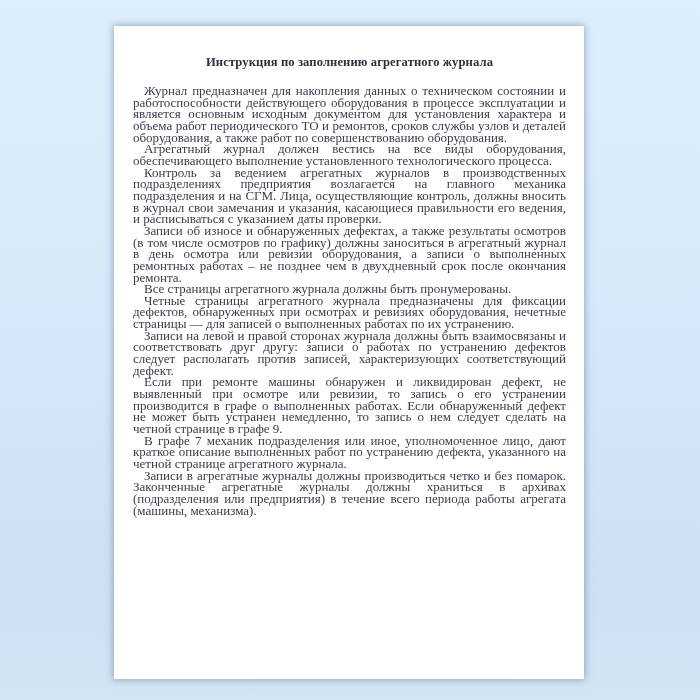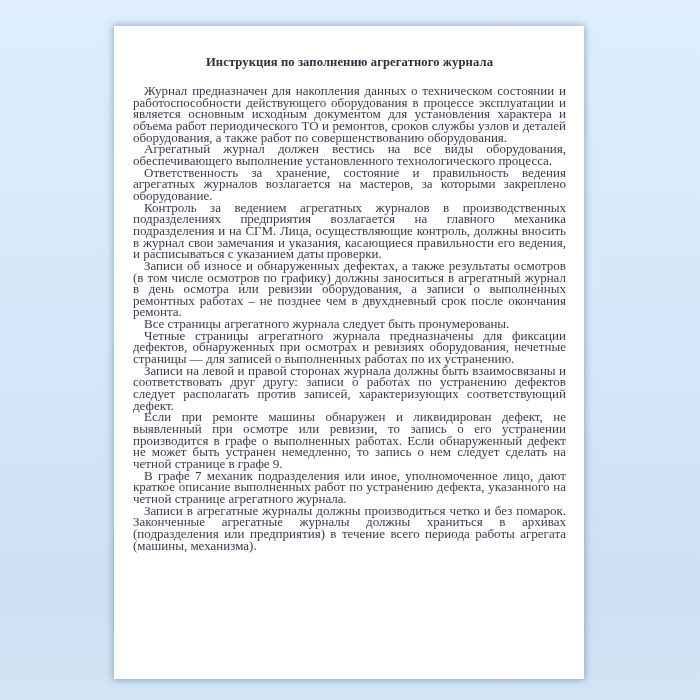--- a/index.html
+++ b/index.html
@@ -46,23 +46,22 @@
   }
 </style>
 </head>
 <body>
 
 <div class="scene">
   <div class="page">
     <h1 class="title">Инструкция по заполнению агрегатного журнала</h1>
     <p class="para">Журнал предназначен для накопления данных о техническом состоянии и работоспособности действующего оборудования в процессе эксплуатации и является основным исходным документом для установления характера и объема работ периодического ТО и ремонтов, сроков службы узлов и деталей оборудования, а также работ по совершенствованию оборудования.</p>
     <p class="para">Агрегатный журнал должен вестись на все виды оборудования, обеспечивающего выполнение установленного технологического процесса.</p>
-    <p class="para">Ответственность за хранение, состояние и правильность ведения агрегатных журналов возлагается на мастеров, за которыми закреплено оборудование.</p>
     <p class="para">Контроль за ведением агрегатных журналов в производственных подразделениях предприятия возлагается на главного механика подразделения и на СГМ. Лица, осуществляющие контроль, должны вносить в журнал свои замечания и указания, касающиеся правильности его ведения, и расписываться с указанием даты проверки.</p>
     <p class="para">Записи об износе и обнаруженных дефектах, а также результаты осмотров (в том числе осмотров по графику) должны заноситься в агрегатный журнал в день осмотра или ревизии оборудования, а записи о выполненных ремонтных работах – не позднее чем в двухдневный срок после окончания ремонта.</p>
-    <p class="para">Все страницы агрегатного журнала следует быть пронумерованы.</p>
+    <p class="para">Все страницы агрегатного журнала должны быть пронумерованы.</p>
     <p class="para">Четные страницы агрегатного журнала предназначены для фиксации дефектов, обнаруженных при осмотрах и ревизиях оборудования, нечетные страницы — для записей о выполненных работах по их устранению.</p>
     <p class="para">Записи на левой и правой сторонах журнала должны быть взаимосвязаны и соответствовать друг другу: записи о работах по устранению дефектов следует располагать против записей, характеризующих соответствующий дефект.</p>
     <p class="para">Если при ремонте машины обнаружен и ликвидирован дефект, не выявленный при осмотре или ревизии, то запись о его устранении производится в графе о выполненных работах. Если обнаруженный дефект не может быть устранен немедленно, то запись о нем следует сделать на четной странице в графе 9.</p>
     <p class="para">В графе 7 механик подразделения или иное, уполномоченное лицо, дают краткое описание выполненных работ по устранению дефекта, указанного на четной странице агрегатного журнала.</p>
     <p class="para">Записи в агрегатные журналы должны производиться четко и без помарок. Законченные агрегатные журналы должны храниться в архивах (подразделения или предприятия) в течение всего периода работы агрегата (машины, механизма).</p>
   </div>
 </div>
 
 </body></html>

